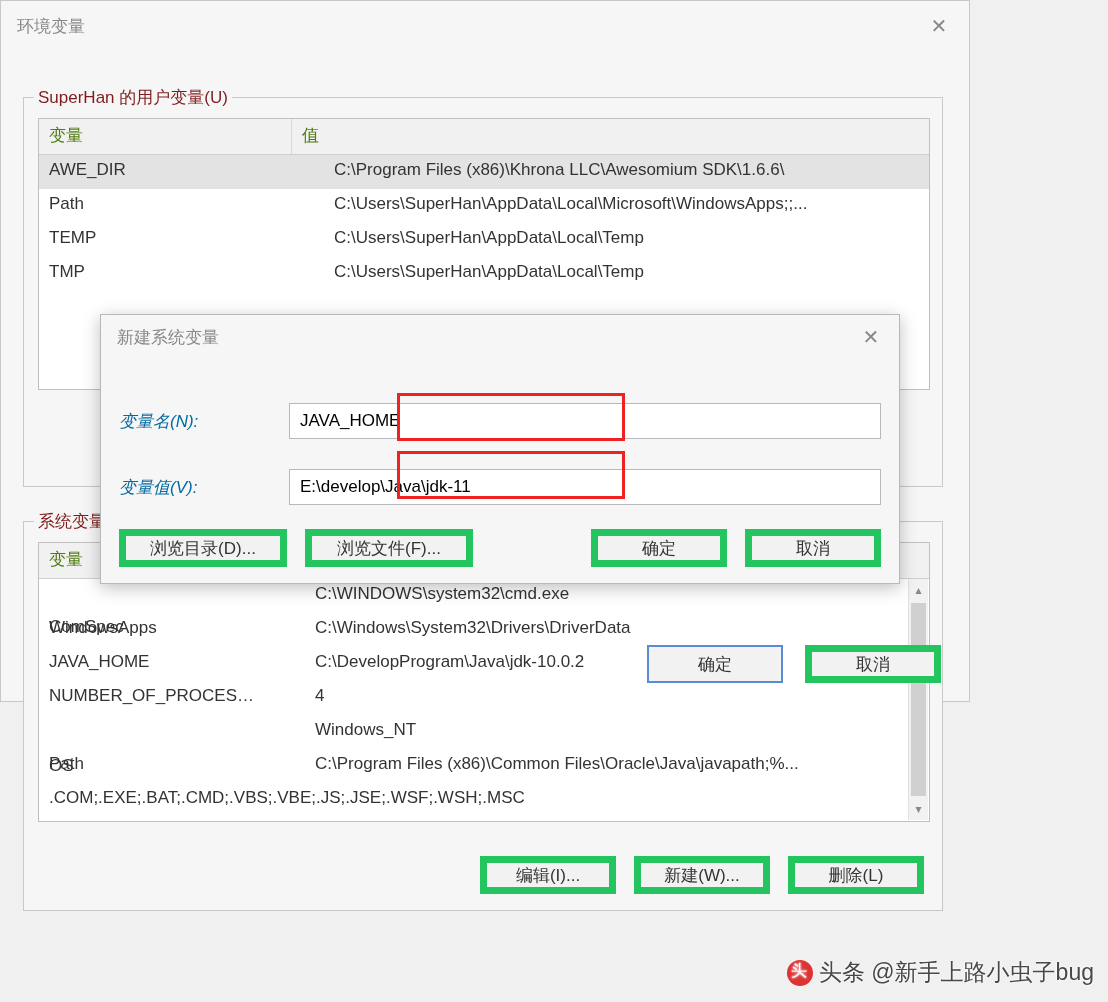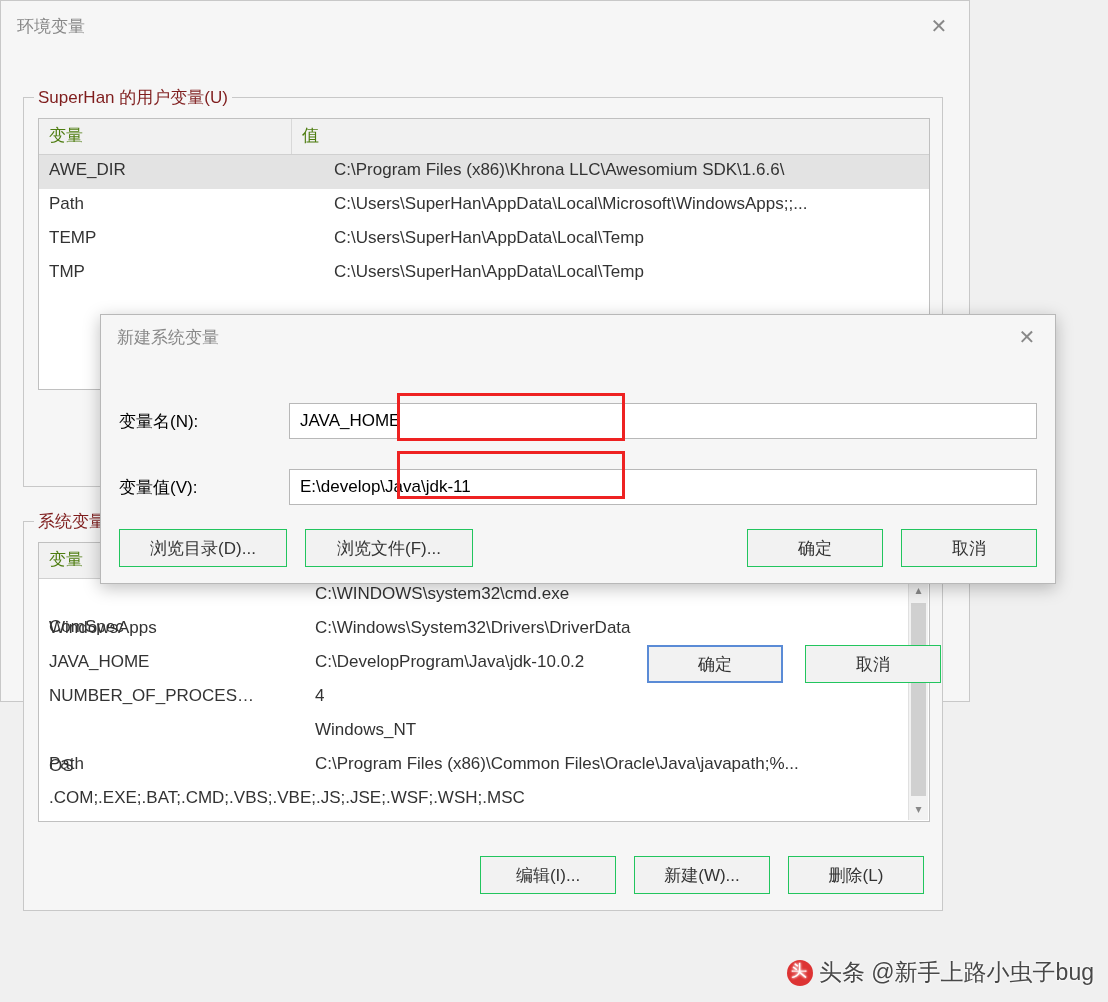--- a/index.html
+++ b/index.html
@@ -99,53 +99,53 @@
 }
 .sb-thumb { flex:1; background:#d0d0d0; margin:2px; }
 .btn-row {
   position: absolute;
   right: 18px;
   display: flex; gap: 18px;
 }
 .btn {
   width: 136px; height: 38px;
   background: #f2f2f2;
-  border: 1px solid #22c55e;
+  border: 7px solid #22c55e;
   display:flex; align-items:center; justify-content:center;
   font-size: 17px; color:#333;
   cursor: pointer;
 }
 .btn.primary { border: 2px solid #5a8bd6; }
 .main-btn-row {
   position: absolute;
   right: 28px; bottom: 18px;
   display:flex; gap:22px;
 }
 
 .sub-dialog {
   position: absolute;
   left: 100px; top: 314px;
-  width: 956px; height: 270px;
+  width: 800px; height: 270px;
   background: #f6f6f6;
   border: 1px solid #b8b8b8;
   box-shadow: 0 4px 16px rgba(0,0,0,.25);
 }
 .sub-titlebar {
   height: 44px;
   display:flex; align-items:center;
   padding: 0 8px 0 16px;
   color:#888; font-size:17px;
 }
 .sub-titlebar .title { flex:1; }
 .field-row {
   display:flex; align-items:center;
   padding: 8px 18px;
 }
 .field-label {
-  width: 170px; color:#000000;
+  width: 170px; color:#0369a1;font-style:italic;
 }
 .field-input {
   flex:1;
   height: 36px;
   border: 1px solid #b8b8b8;
   background:#fff;
   padding: 0 10px;
   font-size: 17px;
   font-family: inherit;
 }

